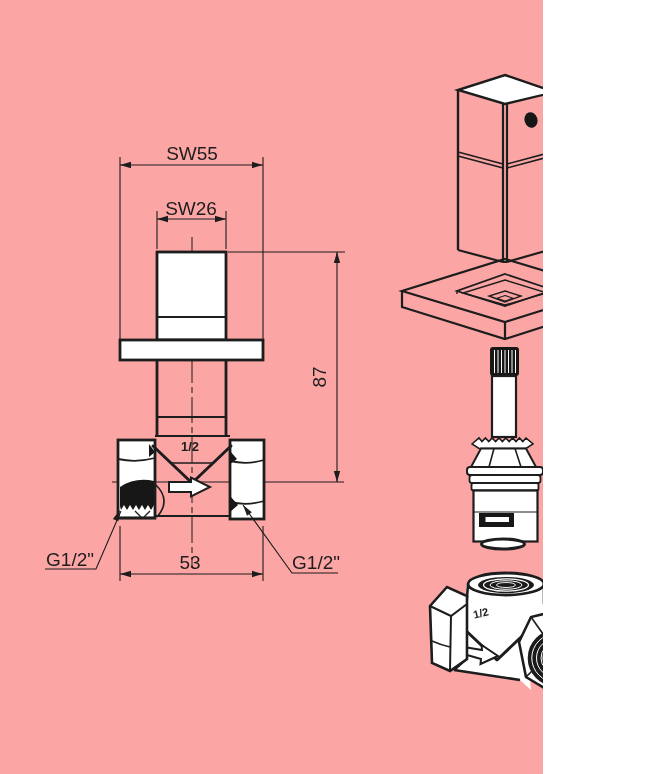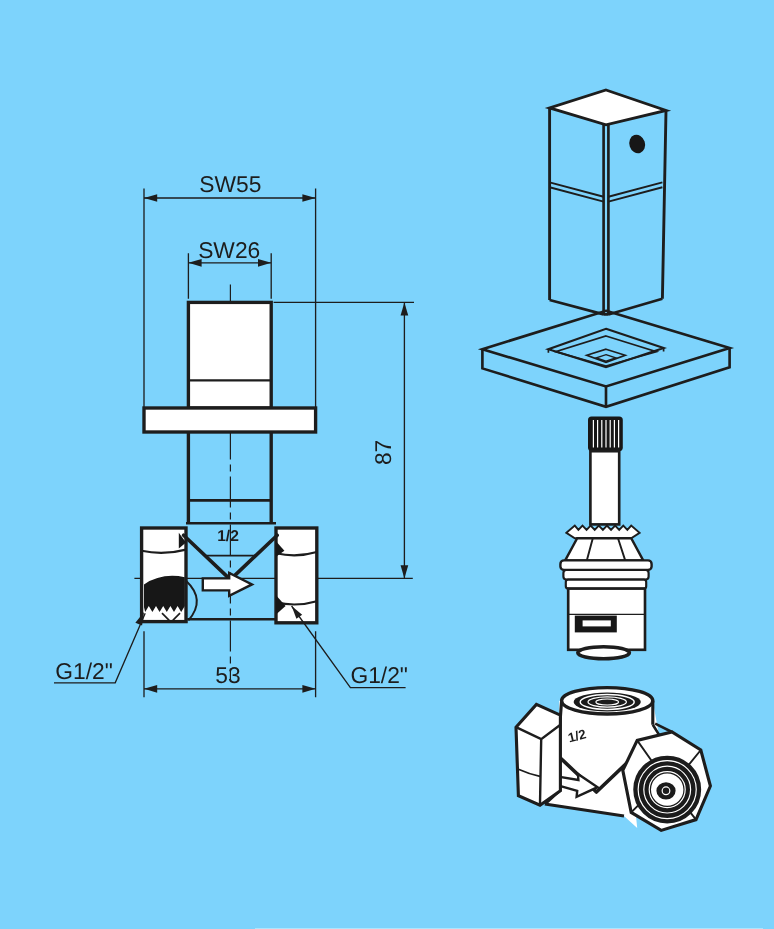--- a/index.html
+++ b/index.html
@@ -1,16 +1,16 @@
 <!DOCTYPE html>
 <html><head>
 <meta charset="utf-8">
 <style>
   html,body{margin:0;padding:0;background:#ffffff;}
-  .sheet{position:relative;width:645px;height:774px;background:#7dd3fc;overflow:hidden;
+  .sheet{position:relative;width:543px;height:774px;background:#fca5a5;overflow:hidden;
          font-family:"Liberation Sans", sans-serif;}
   svg{position:absolute;left:0;top:0;}
   
   .s1 {stroke:#1d1d1d;stroke-width:1.1;fill:none;}
   .s14{stroke:#1d1d1d;stroke-width:1.4;fill:none;}
   .s16{stroke:#1d1d1d;stroke-width:1.6;fill:none;}
   .s18{stroke:#1d1d1d;stroke-width:1.8;fill:none;}
   .s2 {stroke:#1d1d1d;stroke-width:2;fill:none;}
   .s22{stroke:#1d1d1d;stroke-width:2.2;fill:none;}
   .s24{stroke:#1d1d1d;stroke-width:2.4;fill:none;}

